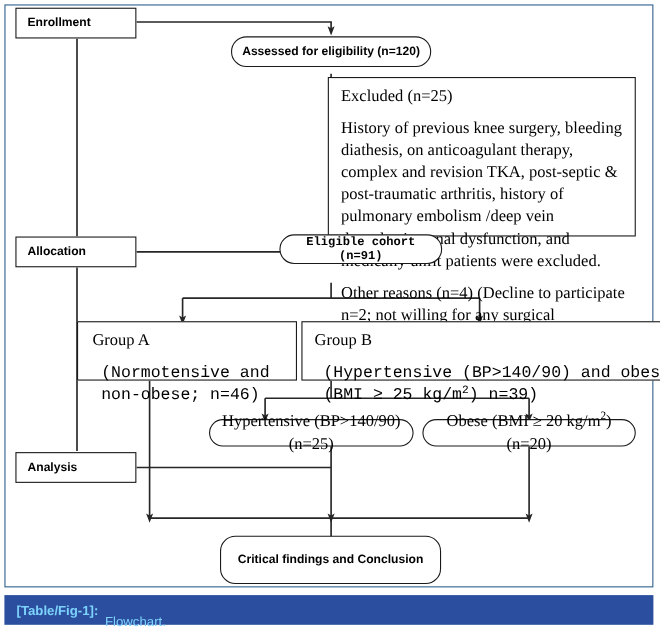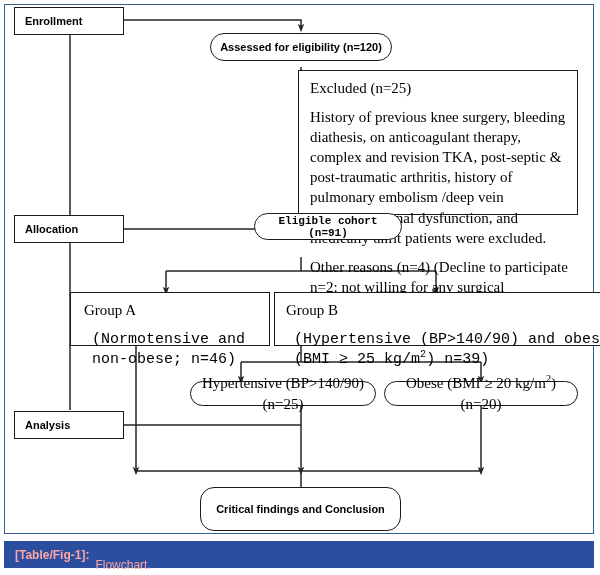--- a/index.html
+++ b/index.html
@@ -98,21 +98,21 @@
     line-height: 0;
   }
   
   .caption-bar {
     position: absolute;
     left: 4px;
     top: 541px;
     width: 590px;
     height: 27px;
     background: #2b4f9e;
-    color: #fca5a5;
+    color: #7dd3fc;
     display: flex;
     align-items: center;
     padding-left: 11px;
     box-sizing: border-box;
     font-family: "Liberation Sans", sans-serif;
     font-size: 12px;
   }
   .caption-tag {
     font-weight: bold;
     margin-right: 6px;

